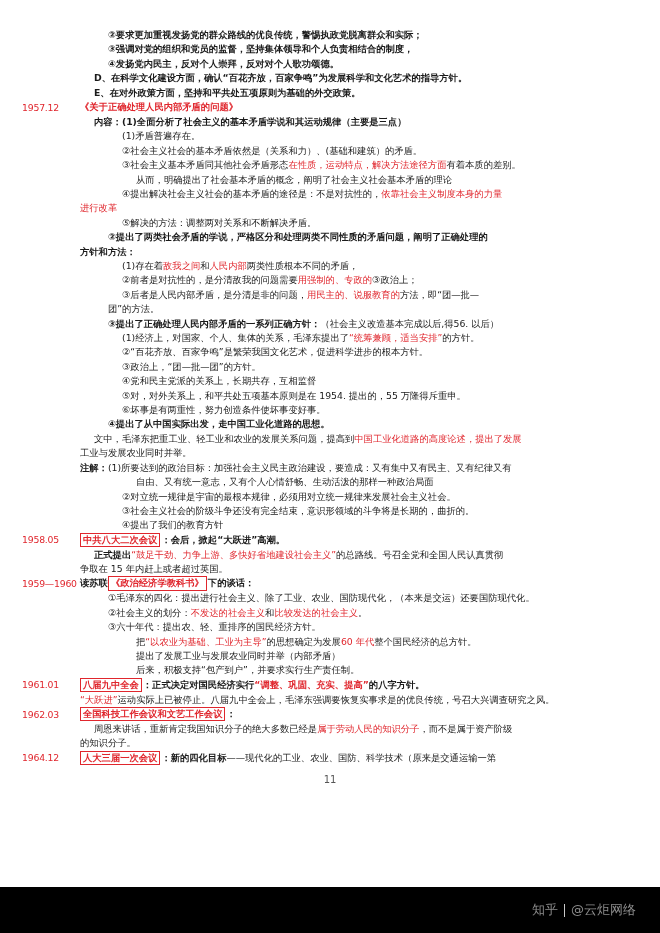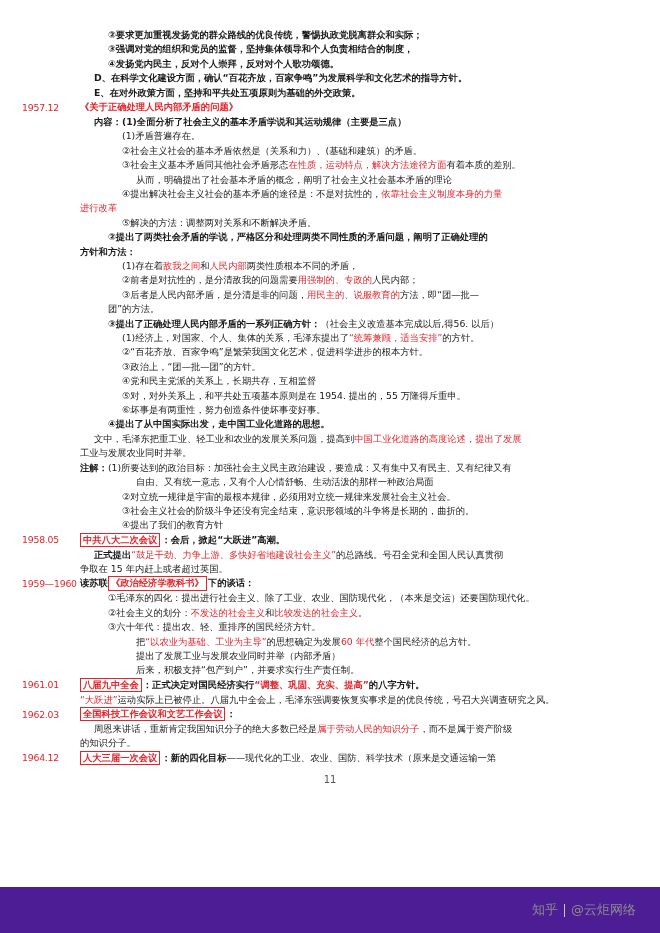--- a/index.html
+++ b/index.html
@@ -47,21 +47,21 @@
   .pagenum {
     text-align:center;
     font-size:10px;
     color:#555;
     margin-top:6px;
   }
   .footer {
     position:absolute;
     left:0; bottom:0;
     width:660px; height:46px;
-    background:#4c1d95;
+    background:#000000;
     display:flex;
     align-items:center;
     justify-content:flex-end;
     box-sizing:border-box;
     padding-right:24px;
   }
   .footer-brand {
     display:flex;
     align-items:center;
     gap:6px;
@@ -148,21 +148,21 @@
       <div class="row">
         <div class="gutter"></div>
         <div class="body"><span class="b">方针和方法：</span></div>
       </div>
       <div class="row">
         <div class="gutter"></div>
         <div class="body ind3"><span class="">(1)存在着</span><span class="ured">敌我之间</span><span class="">和</span><span class="ured">人民内部</span><span class="">两类性质根本不同的矛盾，</span></div>
       </div>
       <div class="row">
         <div class="gutter"></div>
-        <div class="body ind3"><span class="">②前者是对抗性的，是分清敌我的问题需要</span><span class="ured">用强制的、专政的</span><span class="">人民内部；</span></div>
+        <div class="body ind3"><span class="">②前者是对抗性的，是分清敌我的问题需要</span><span class="ured">用强制的、专政的</span><span class="">③政治上；</span></div>
       </div>
       <div class="row">
         <div class="gutter"></div>
         <div class="body ind3"><span class="">③后者是人民内部矛盾，是分清是非的问题，</span><span class="ured">用民主的、说服教育的</span><span class="">方法，即“团—批—</span></div>
       </div>
       <div class="row">
         <div class="gutter"></div>
         <div class="body ind2"><span class="">团”的方法。</span></div>
       </div>
       <div class="row">

